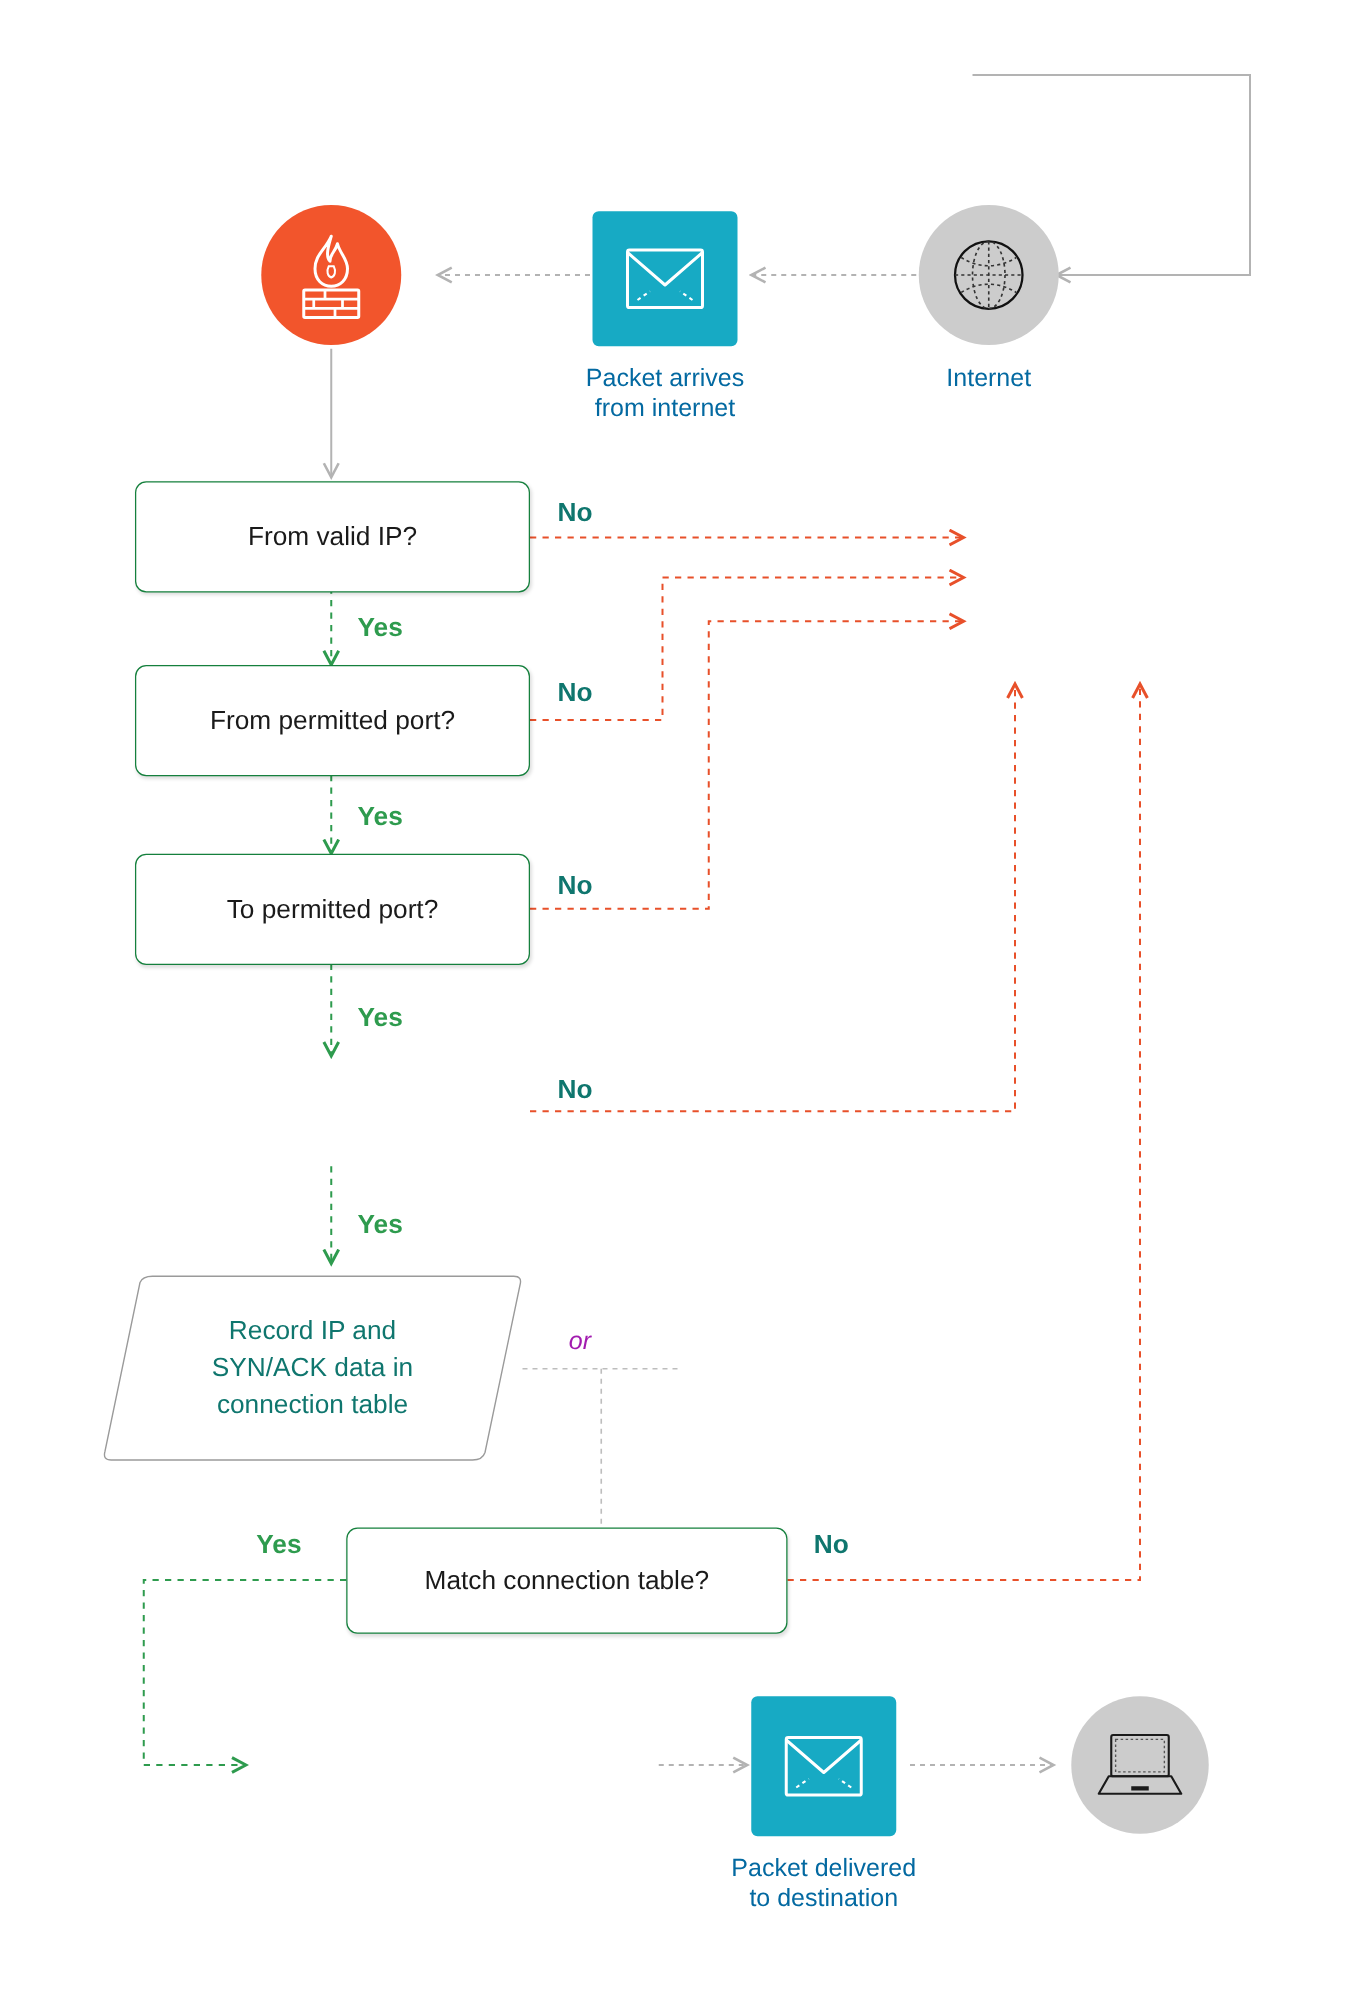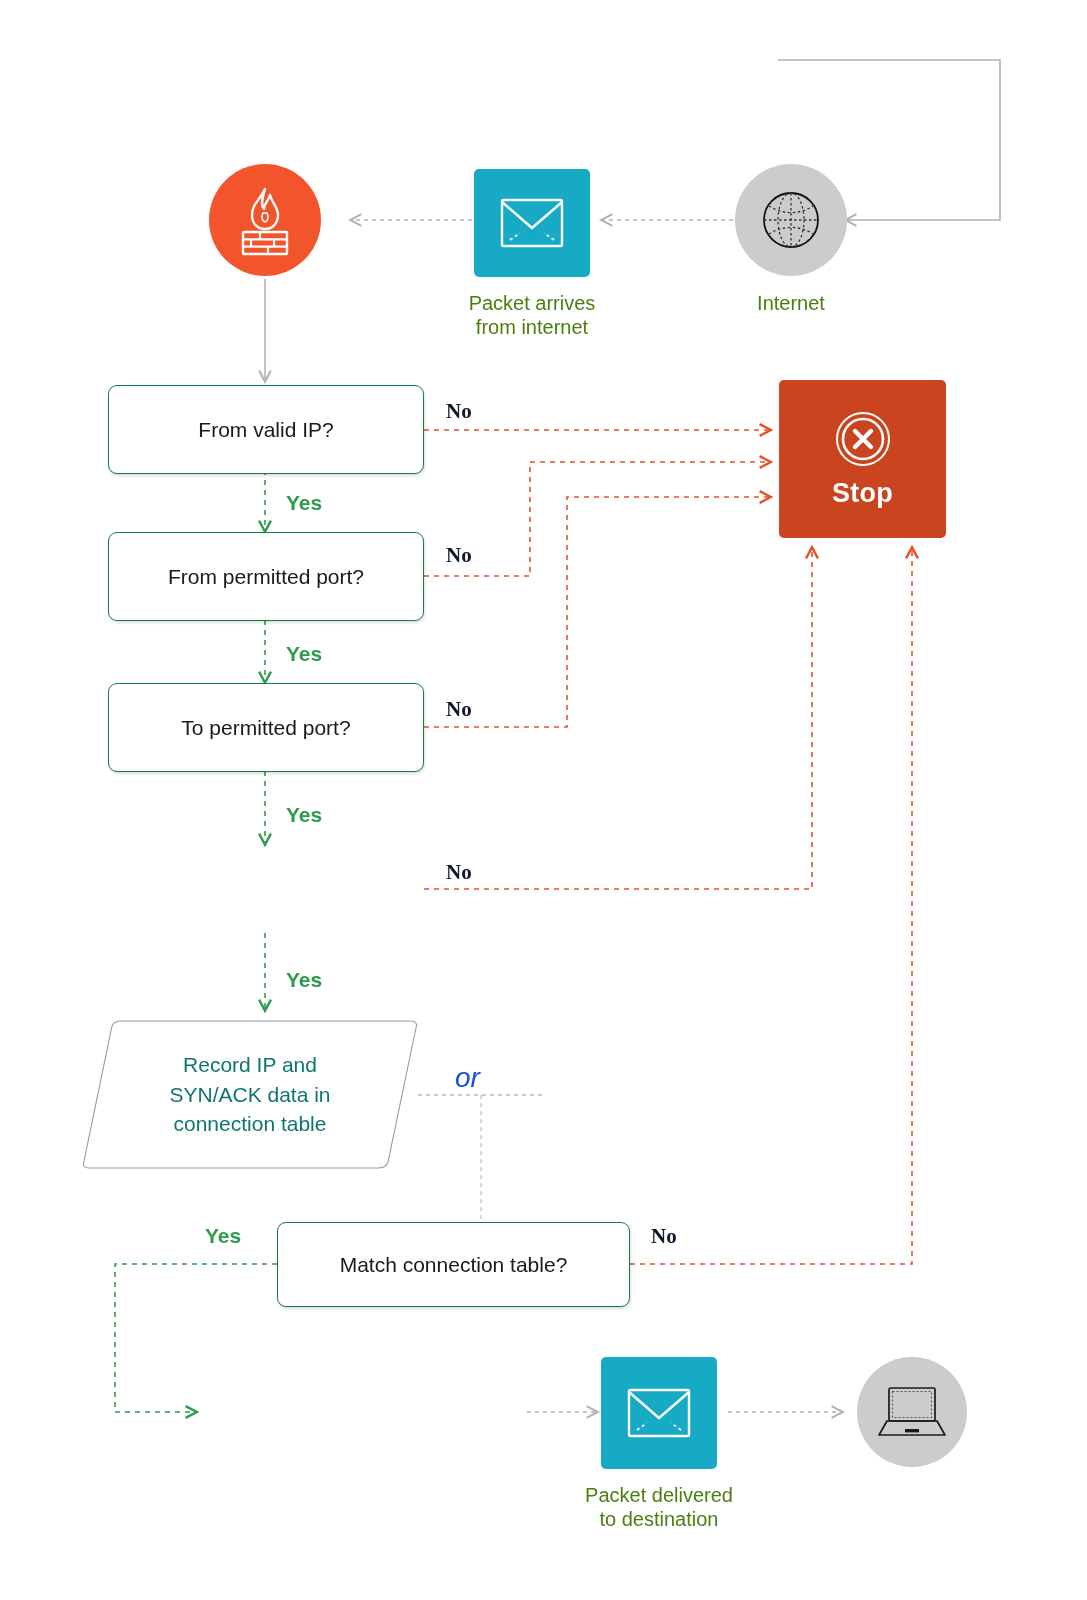--- a/index.html
+++ b/index.html
@@ -114,37 +114,37 @@
     justify-content: center;
   }
   .circ.gray { background: #cccccc; }
   .circ.orange { background: #f2552c; }
 
   .caption {
     position: absolute;
     text-align: center;
     font-size: 20px;
     line-height: 1.18;
-    color: #4d7c0f;
+    color: #0369a1;
   }
 
   
   .elabel {
     position: absolute;
     font-weight: bold;
     font-size: 21px;
     white-space: nowrap;
   }
   .elabel.yes { color: #2e9b4e; }
-  .elabel.no  { color: #0f172a; font-family: Liberation Serif, serif; }
+  .elabel.no  { color: #0f766e; }
   .elabel.or  {
-    color: #1d4ed8;
+    color: #a21caf;
     font-weight: normal;
     font-style: italic;
-    font-size: 28px;
+    font-size: 20px;
   }
 </style>
 </head>
 <body>
 
 <div id="canvas">
 
 
   <svg id="wires" viewBox="0 0 1087 1600" xmlns="http://www.w3.org/2000/svg">
 
@@ -247,28 +247,20 @@
 
   <div class="dbox" style="left:108px; top:532px; width:316px; height:89px;">
     <span>From permitted port?</span>
   </div>
 
 
   <div class="dbox" style="left:277px; top:1222px; width:353px; height:85px;">
     <span>Match connection table?</span>
   </div>
 
-  <div class="stopbox">
-    <svg width="58" height="58" viewBox="0 0 58 58">
-      <circle cx="29" cy="29" r="26" fill="none" stroke="#ffffff" stroke-width="2"></circle>
-      <circle cx="29" cy="29" r="20" fill="none" stroke="#ffffff" stroke-width="2.6"></circle>
-      <path d="M21 21 L37 37 M37 21 L21 37" fill="none" stroke="#ffffff" stroke-width="4.4" stroke-linecap="round"></path>
-    </svg>
-    <div class="stop-label">Stop</div>
-  </div>
 
   <div class="para-wrap" style="left:80px; top:1017px; width:340px; height:155px;">
     <svg width="340" height="155" viewBox="0 0 340 155">
       <path d="M32,9 Q34,4 42,4 L331,4 Q338,4 336,11 L308,145 Q306,151 298,151 L9,151 Q2,151 4,144 Z" fill="#ffffff" stroke="#9a9a9a" stroke-width="1.1"></path>
     </svg>
     <div class="para-label">
       <div>
         <div>Record IP and</div>
         <div>SYN/ACK data in</div>
         <div>connection table</div>

